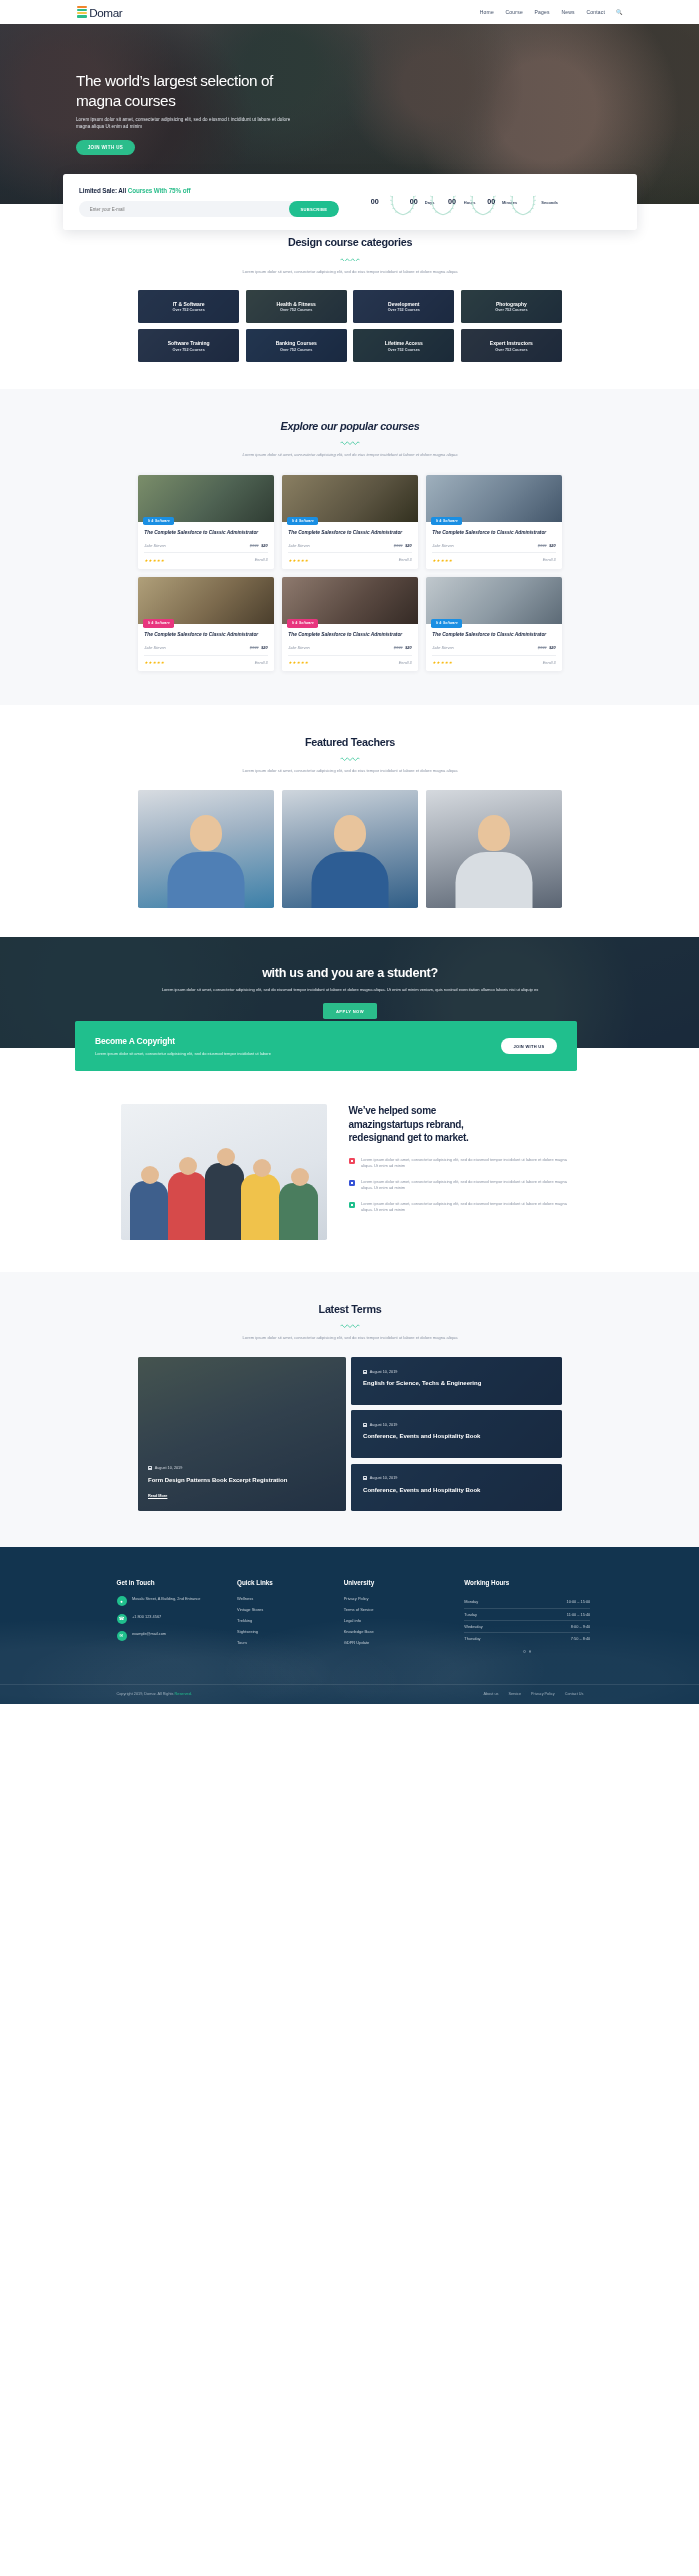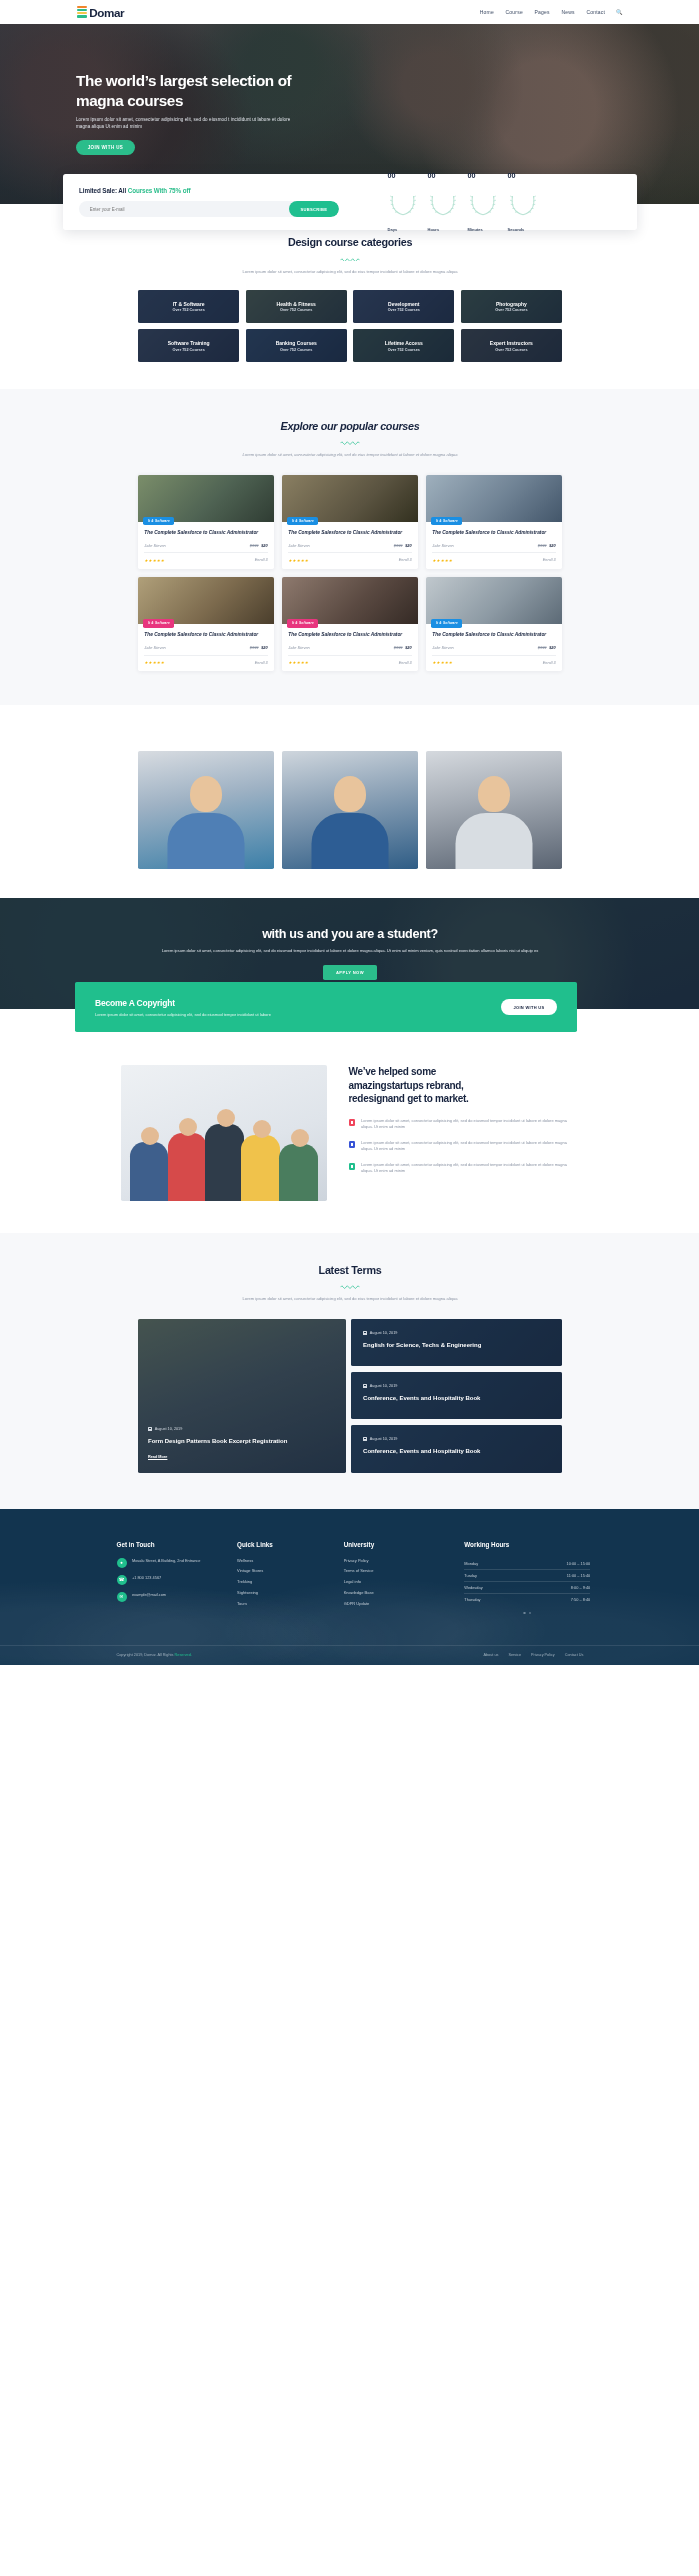--- a/index.html
+++ b/index.html
@@ -19,21 +19,21 @@
     position:relative; z-index:40;
   }
   .header-inner { width:547px; display:flex; align-items:center; justify-content:space-between; }
   .brand { display:flex; align-items:center; gap:2.7px; }
   .brand-mark { width:10px; height:11.7px; position:relative; }
   .brand-mark i { position:absolute; left:0; height:2.2px; border-radius:0.9px; display:block; }
   .brand-mark i:nth-child(1){ top:0; width:10px; background:#f0862c; }
   .brand-mark i:nth-child(2){ top:3.1px; width:10px; background:#2bbd8b; }
   .brand-mark i:nth-child(3){ top:6.1px; width:10px; background:#f3c84b; }
   .brand-mark i:nth-child(4){ top:9.2px; width:10px; background:#2bbd8b; }
-  .brand-text { font-size:11.7px; font-weight:bold; letter-spacing:-0.4px; color:#17233e; }
+  .brand-text { font-size:11.7px; font-weight:normal; letter-spacing:-0.4px; color:#17233e; }
   .nav { display:flex; align-items:center; gap:11.7px; }
   .nav a { font-size:5px; color:#3c4a63; text-decoration:none; letter-spacing:0.2px; }
   .nav .search-ico { font-size:5.4px; color:#17233e; font-weight:bold; }
 
   
   .hero {
     height:180px; position:relative; overflow:hidden;
     background:
       radial-gradient(circle at 9% 36%, #6b4a33 0 6%, transparent 18%),
       radial-gradient(circle at 20% 55%, #43301f 0 7%, transparent 20%),
@@ -42,21 +42,21 @@
       radial-gradient(circle at 78% 48%, #8a6e58 0 9%, transparent 24%),
       radial-gradient(circle at 93% 30%, #4a4130 0 8%, transparent 22%),
       linear-gradient(180deg,#5b5340 0%,#3f4533 45%,#30321f 100%);
   }
   .hero::after{
     content:""; position:absolute; inset:0;
     background:linear-gradient(90deg, rgba(23,35,62,.55) 0%, rgba(23,35,62,.40) 45%, rgba(23,35,62,.25) 100%);
   }
   .hero-content { position:absolute; left:76px; top:47px; width:287px; z-index:5; }
   .hero-title {
-    font-size:15.3px; line-height:20px; font-weight:bold; color:#ffffff;
+    font-size:15.3px; line-height:20px; font-weight:normal; color:#ffffff;
     letter-spacing:-0.4px;
   }
   .hero-desc {
     margin-top:6.3px; font-size:4.5px; line-height:6.7px; color:#e4e8ee; width:224px;
     letter-spacing:0.1px;
   }
   .btn-join {
     margin-top:9px; display:inline-block; background:#2bbd8b; color:#fff;
     font-size:4.5px; font-weight:bold; letter-spacing:0.4px;
     padding:5.4px 11.7px; border-radius:18px; border:none; cursor:pointer;
@@ -78,22 +78,22 @@
   }
   .sub-row input {
     flex:1; border:none; background:transparent; outline:none;
     font-family:"Liberation Sans", sans-serif; font-size:4.5px; color:#8e97a6; padding-left:10.8px;
   }
   .sub-btn {
     height:15.3px; background:#1fbf8f; color:#fff; border:none; cursor:pointer;
     font-size:4.1px; font-weight:bold; letter-spacing:0.3px; padding:0 11.7px; border-radius:18px;
   }
   .counters { display:flex; gap:10px; margin-left:12.6px; }
-  .counter { width:30px; height:30px; position:relative; display:flex; flex-direction:column;
-             align-items:flex-start; justify-content:center;gap:46px; }
+  .counter { width:30px; height:30px; position:relative; display:flex; flex-direction:row;
+             align-items:center; justify-content:center;gap:46px; }
   .wreath { position:absolute; inset:0; }
   .cnt-num { font-size:7.2px; font-weight:bold; color:#17233e; line-height:8px; position:relative; }
   .cnt-lab { font-size:4px; font-weight:bold; color:#3c4a63; position:relative; margin-top:0.9px; }
 
   
   .sec-head { text-align:center; }
   .sec-title { font-size:10.8px; font-weight:bold; color:#17233e; letter-spacing:-0.3px; }
   .squig { margin:3.6px auto 0; width:20px; height:4.5px; }
   .sec-desc { margin-top:4.5px; font-size:4.1px; line-height:6.3px; color:#8a93a3; }
 
@@ -564,20 +564,27 @@
             <span class="stars">★★★★★</span>
             <span class="enroll">Enroll 3</span>
           </div>
         </div>
       </div>
 
     </div>
   </section>
 
   <section class="teachers">
+    <div class="sec-head">
+      <div class="sec-title">Featured Teachers</div>
+      <svg class="squig" viewBox="0 0 44 10">
+        <path d="M1 7 Q4 1 7 7 T13 7 T19 7 T25 7 T31 7 T37 7 T43 7" stroke="#20bf8d" stroke-width="1.6" fill="none"></path>
+      </svg>
+      <div class="sec-desc">Lorem ipsum dolor sit amet, consectetur adipisicing elit, sed do eius tempor incididunt ut labore et dolore magna aliqua</div>
+    </div>
     <div class="teach-grid">
       <div class="teach-card t1">
         <div class="tbody tb1"></div>
         <div class="tface"></div>
       </div>
       <div class="teach-card t2">
         <div class="tbody tb2"></div>
         <div class="tface"></div>
       </div>
       <div class="teach-card t3">

